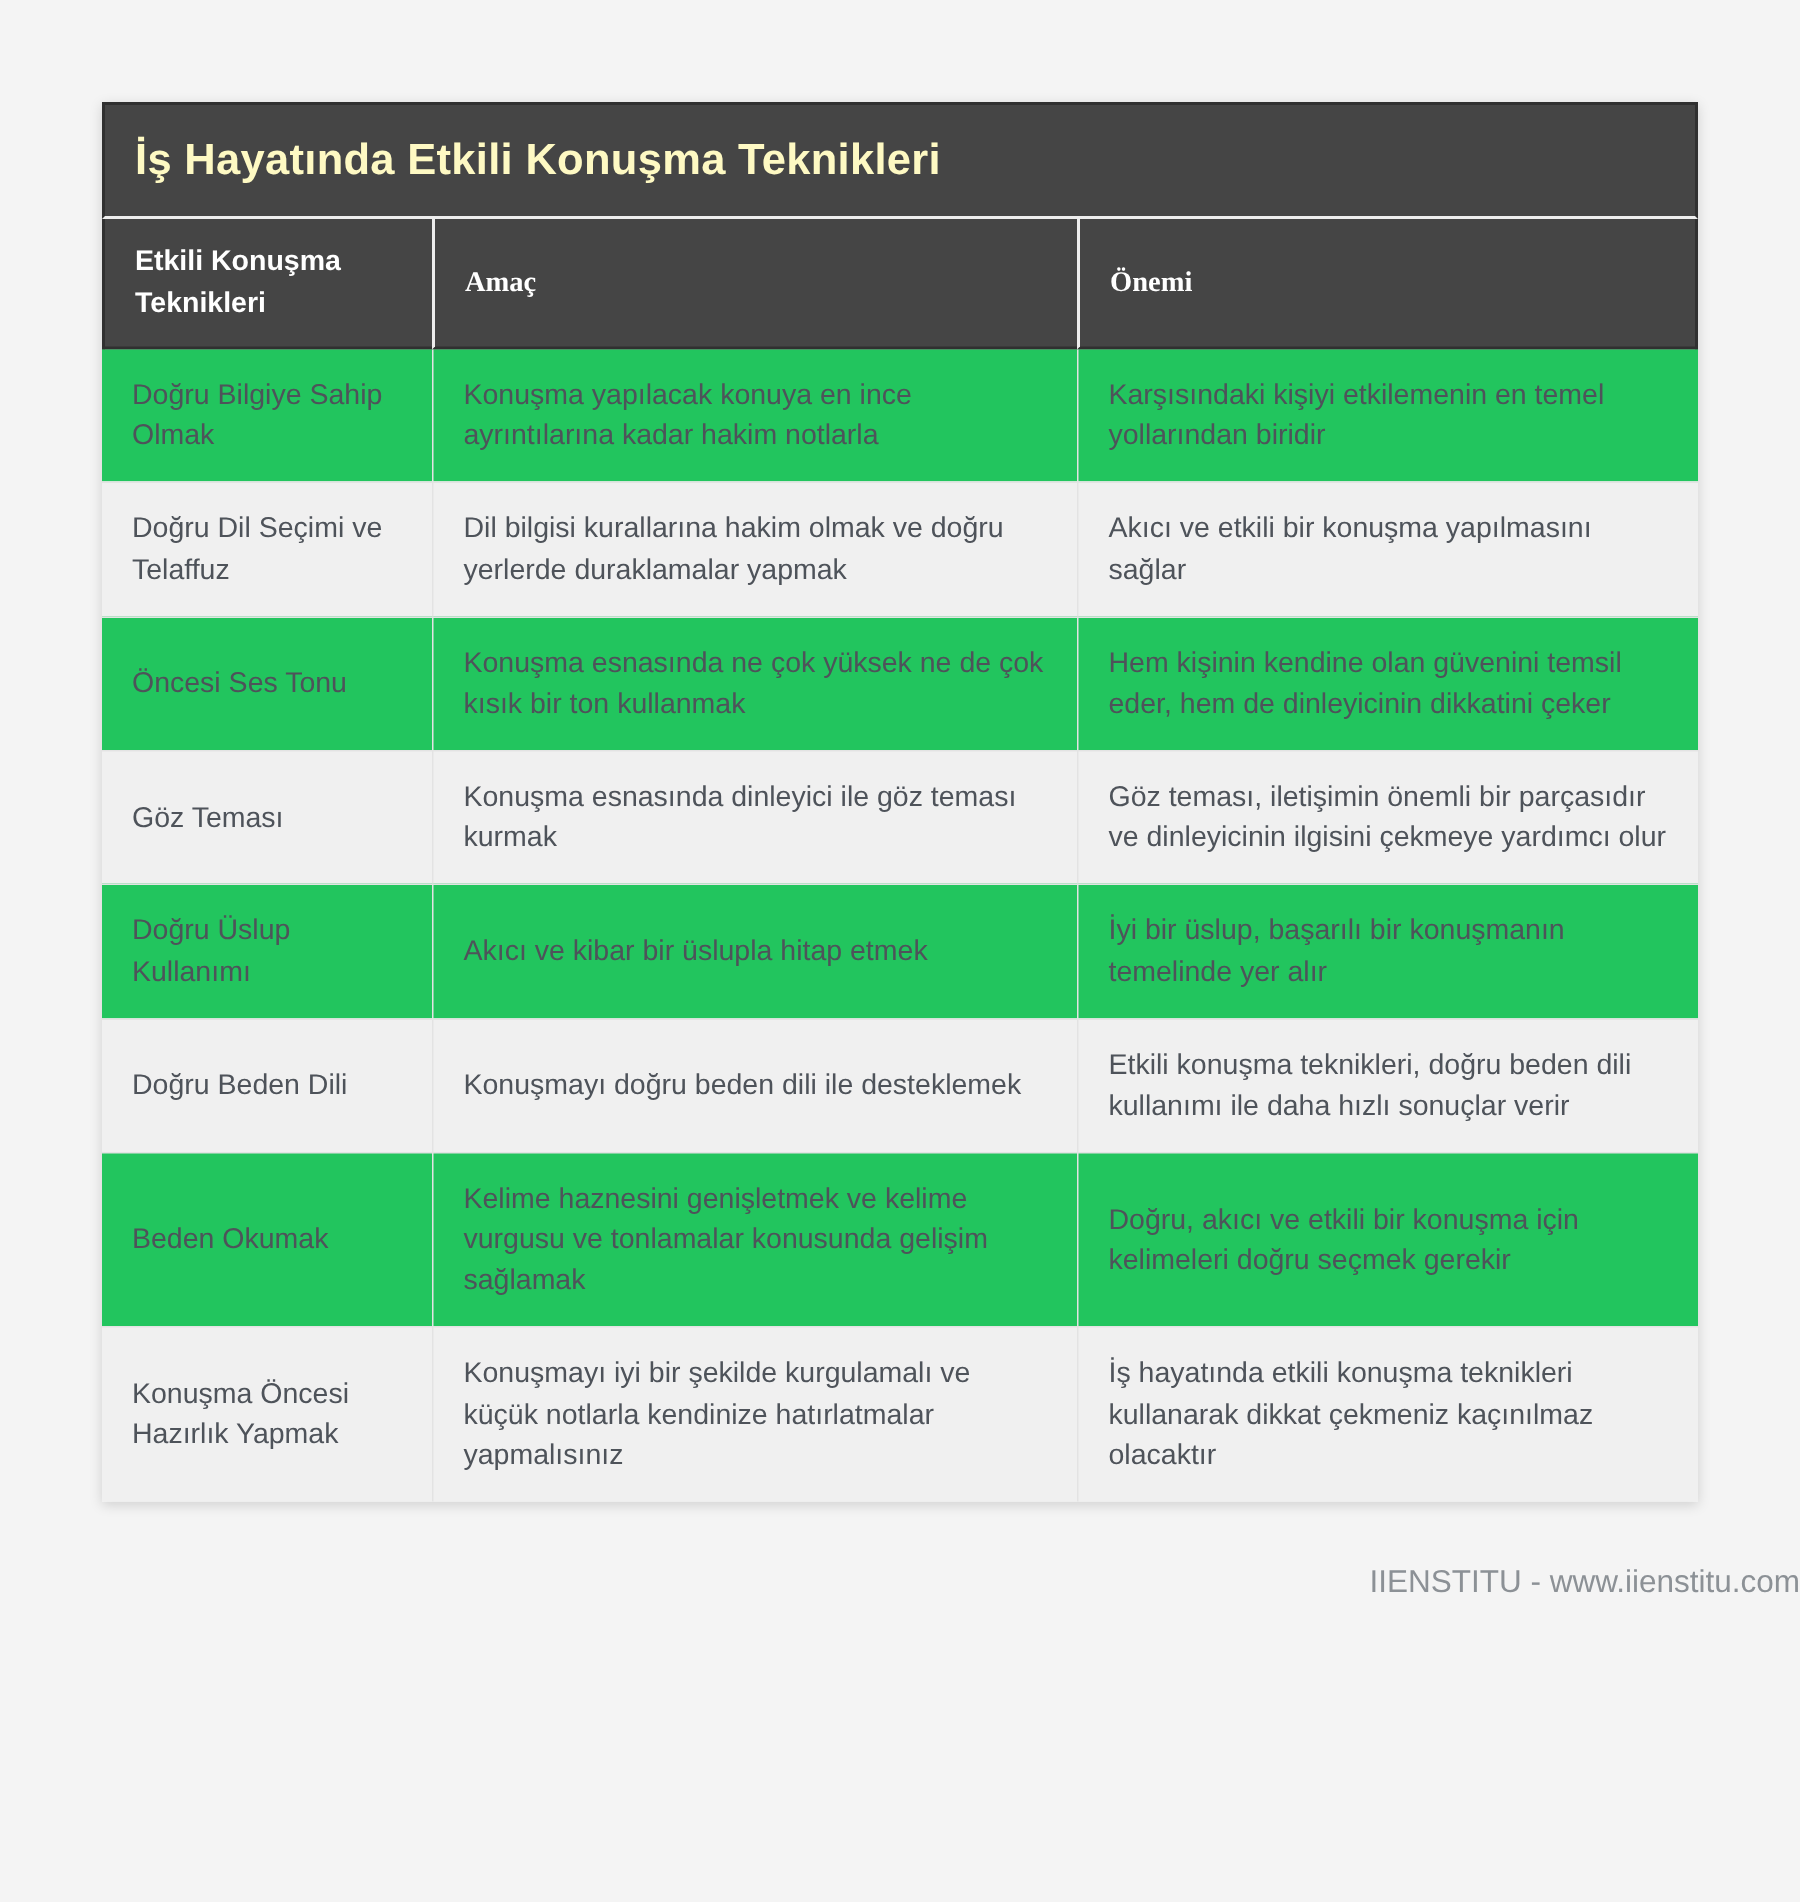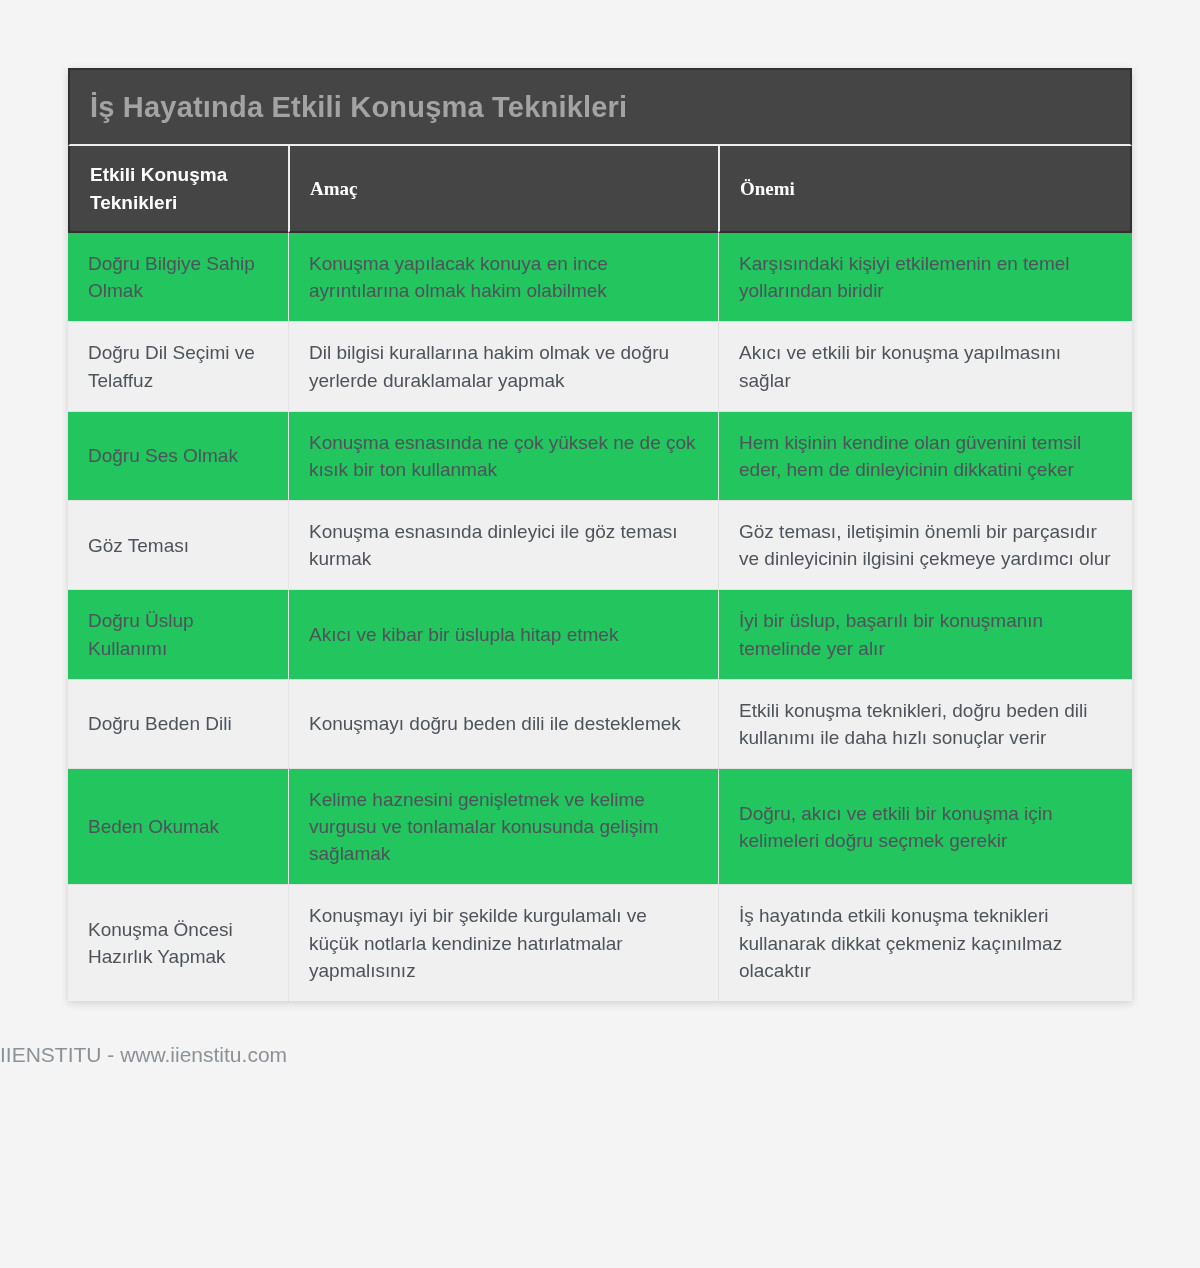--- a/index.html
+++ b/index.html
@@ -12,21 +12,21 @@
   .sheet {
     width: 1064px;
     margin: 68px auto 0 auto;
     box-shadow: 0 2px 8px rgba(0,0,0,0.15);
     background: #ffffff;
   }
   .title-bar {
     background: #454545;
     border: 2px solid #303030;
     border-bottom: 2px solid #ededed;
-    color: #a3a3a3;
+    color: #fef9c3;
     font-size: 29px;
     font-weight: bold;
     padding: 21px 7px 20px 20px;
     letter-spacing: 0.2px;
   }
   table.techniques {
     width: 100%;
     border-collapse: separate;
     border-spacing: 0;
     table-layout: fixed;
@@ -53,21 +53,21 @@
     color: #4e535a;
     line-height: 1.43;
     vertical-align: middle;
     padding: 17px 20px;
     background: #22c55e;
   }
   tbody tr + tr td { border-top: 1px solid #e3e3e3; }
   tbody td + td { border-left: 1px solid #e3e3e3; }
   tbody tr:nth-child(even) td { background: #f0f0f0; }
   .footer {
-    text-align: left;
+    text-align: right;
     color: #8c9196;
     font-size: 21px;
     padding: 42px 0 60px 0;
   }
 </style>
 </head>
 <body>
 
 <div class="sheet">
   <div class="title-bar">İş Hayatında Etkili Konuşma Teknikleri</div>
@@ -81,30 +81,30 @@
     <thead>
       <tr>
         <th>Etkili Konuşma Teknikleri</th>
         <th>Amaç</th>
         <th>Önemi</th>
       </tr>
     </thead>
     <tbody>
       <tr>
         <td>Doğru Bilgiye Sahip Olmak</td>
-        <td>Konuşma yapılacak konuya en ince ayrıntılarına olmak hakim olabilmek</td>
+        <td>Konuşma yapılacak konuya en ince ayrıntılarına kadar hakim notlarla</td>
         <td>Karşısındaki kişiyi etkilemenin en temel yollarından biridir</td>
       </tr>
       <tr>
         <td>Doğru Dil Seçimi ve Telaffuz</td>
         <td>Dil bilgisi kurallarına hakim olmak ve doğru yerlerde duraklamalar yapmak</td>
         <td>Akıcı ve etkili bir konuşma yapılmasını sağlar</td>
       </tr>
       <tr>
-        <td>Doğru Ses Olmak</td>
+        <td>Öncesi Ses Tonu</td>
         <td>Konuşma esnasında ne çok yüksek ne de çok kısık bir ton kullanmak</td>
         <td>Hem kişinin kendine olan güvenini temsil eder, hem de dinleyicinin dikkatini çeker</td>
       </tr>
       <tr>
         <td>Göz Teması</td>
         <td>Konuşma esnasında dinleyici ile göz teması kurmak</td>
         <td>Göz teması, iletişimin önemli bir parçasıdır ve dinleyicinin ilgisini çekmeye yardımcı olur</td>
       </tr>
       <tr>
         <td>Doğru Üslup Kullanımı</td>

